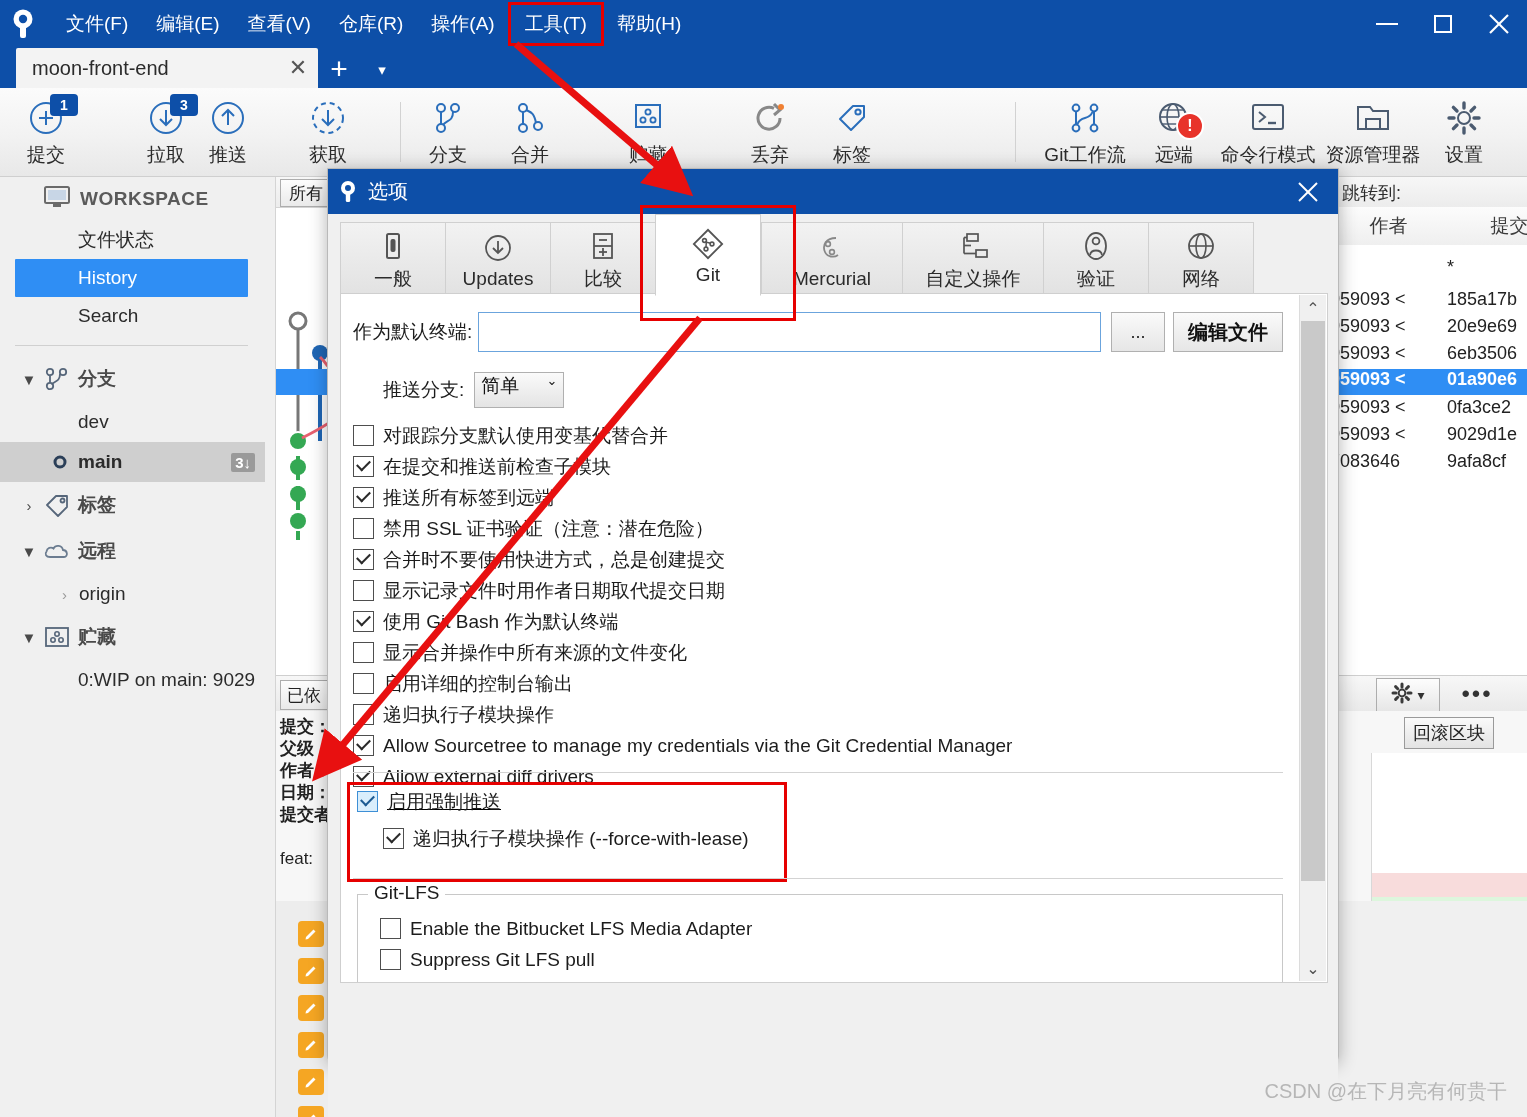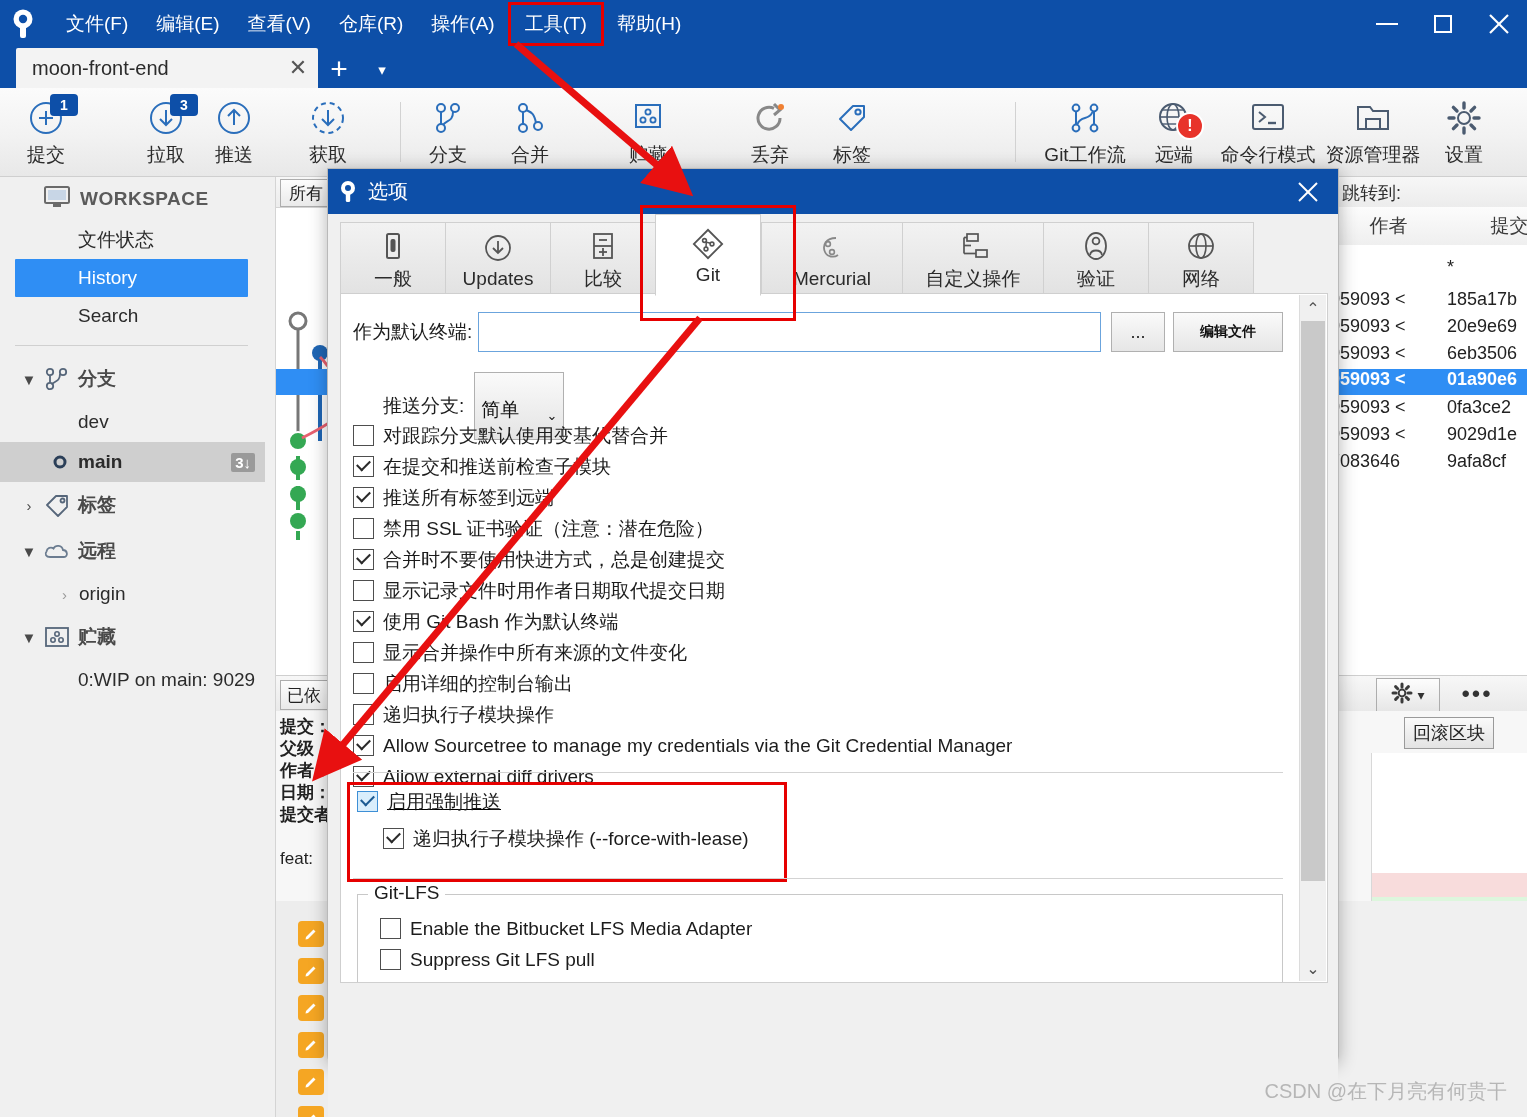--- a/index.html
+++ b/index.html
@@ -232,28 +232,28 @@
     margin-left:6px;flex:1;height:40px;border:1px solid #6ba4dd;background:#fff;
     font-size:18px;padding:0 6px;box-sizing:border-box;
   }
   .sm-btn{
     margin-left:10px;width:52px;height:38px;border:1px solid #b0b0b0;
     background:linear-gradient(180deg,#fafafa,#e6e6e6);font-size:18px;color:#222;
     display:flex;align-items:center;justify-content:center;
   }
   .big-btn{
     margin-left:8px;width:108px;height:38px;border:1px solid #b0b0b0;
-    background:linear-gradient(180deg,#fafafa,#e6e6e6);font-size:14px;color:#111;font-weight:bold;
+    background:linear-gradient(180deg,#fafafa,#e6e6e6);font-size:20px;color:#111;font-weight:bold;
     display:flex;align-items:center;justify-content:center;
   }
   .row-push{position:absolute;left:42px;top:78px;display:flex;align-items:center;}
   .row-push .lb{font-size:19px;color:#1c1c1c;margin-right:10px;}
   .sel-box{
     width:76px;height:34px;border:1px solid #b0b0b0;background:linear-gradient(180deg,#fafafa,#e4e4e4);
-    display:flex;align-items:flex-end;padding:16px 6px;font-size:19px;color:#111;justify-content:space-between;
+    display:flex;align-items:flex-start;padding:0 6px;font-size:19px;color:#111;justify-content:space-between;
   }
 
   .cb-list{position:absolute;left:12px;top:126px;width:930px;}
   .cbrow{height:31px;display:flex;align-items:center;}
   .cbbox{
     width:19px;height:19px;border:1px solid #4e4e4e;background:#fff;margin-right:9px;flex:none;
     display:flex;align-items:center;justify-content:center;position:relative;
   }
   .cbbox.on::after{
     content:"";position:absolute;left:3px;top:3px;width:11px;height:6px;
@@ -634,21 +634,21 @@
       <span class="ic">
         <svg width="40" height="40" viewBox="0 0 40 40">
             <circle cx="20" cy="20" r="15" fill="none" stroke="#2a6ebb" stroke-width="2"></circle>
             <line x1="20" y1="12" x2="20" y2="27" stroke="#2a6ebb" stroke-width="2"></line>
             <polyline points="14,21 20,27 26,21" fill="none" stroke="#2a6ebb" stroke-width="2"></polyline>
           </svg>
         <span class="badge">3</span>
       </span>
       <span class="tl">拉取</span>
     </div>
-    <div class="tbtn" style="left:198px;width:72px;">
+    <div class="tbtn" style="left:192px;width:72px;">
       <span class="ic">
         <svg width="40" height="40" viewBox="0 0 40 40">
             <circle cx="20" cy="20" r="15" fill="none" stroke="#2a6ebb" stroke-width="2"></circle>
             <line x1="20" y1="27" x2="20" y2="12" stroke="#2a6ebb" stroke-width="2"></line>
             <polyline points="14,18 20,12 26,18" fill="none" stroke="#2a6ebb" stroke-width="2"></polyline>
           </svg>
       </span>
       <span class="tl">推送</span>
     </div>
     <div class="tbtn" style="left:292px;width:72px;">

